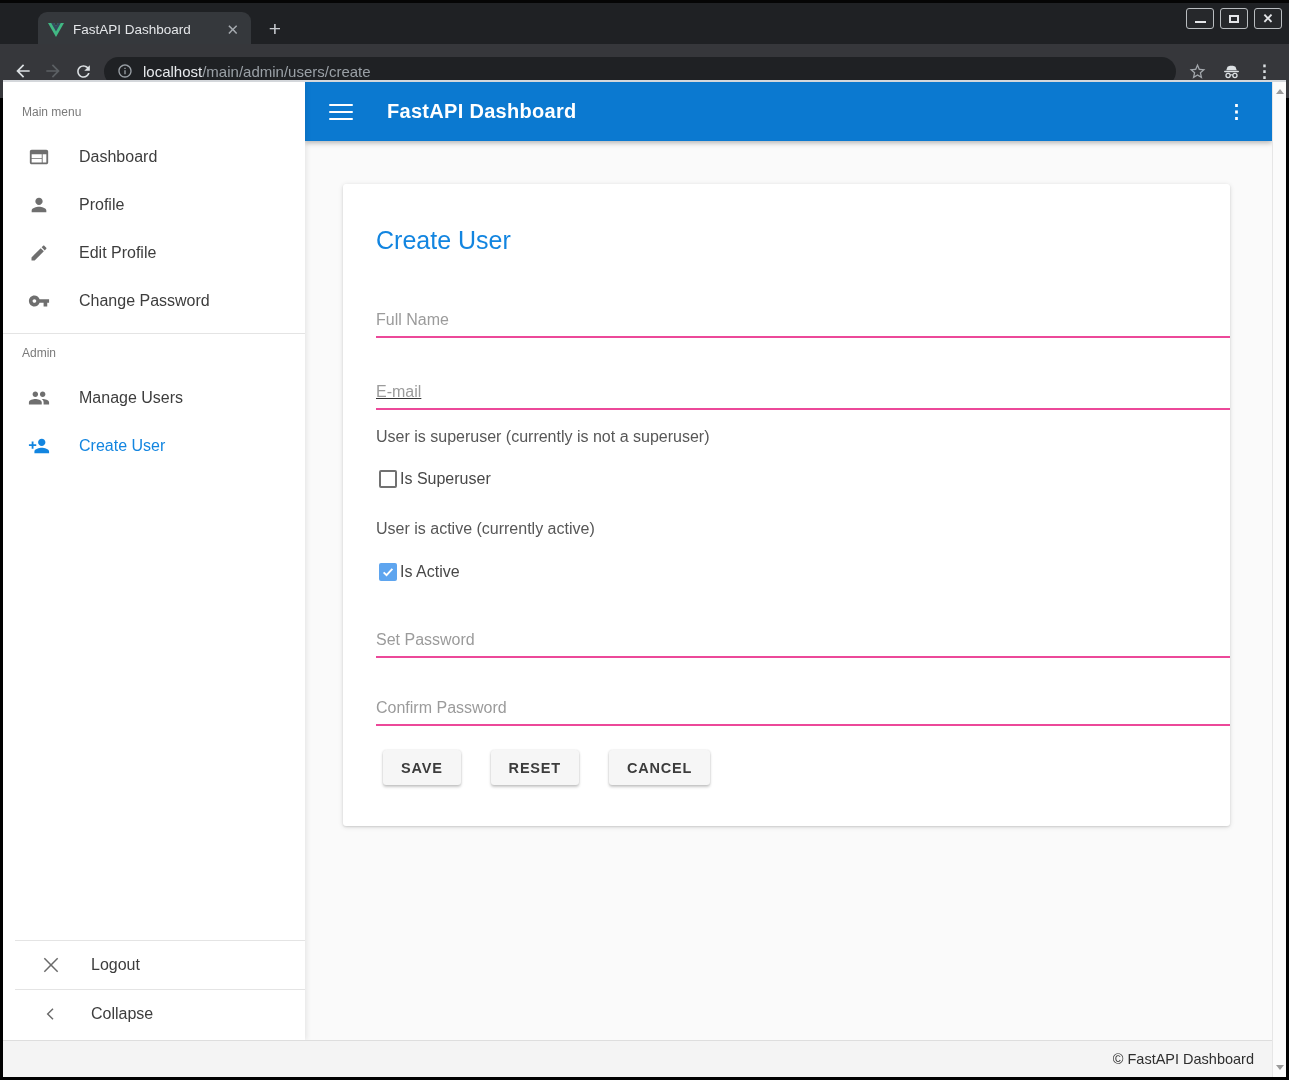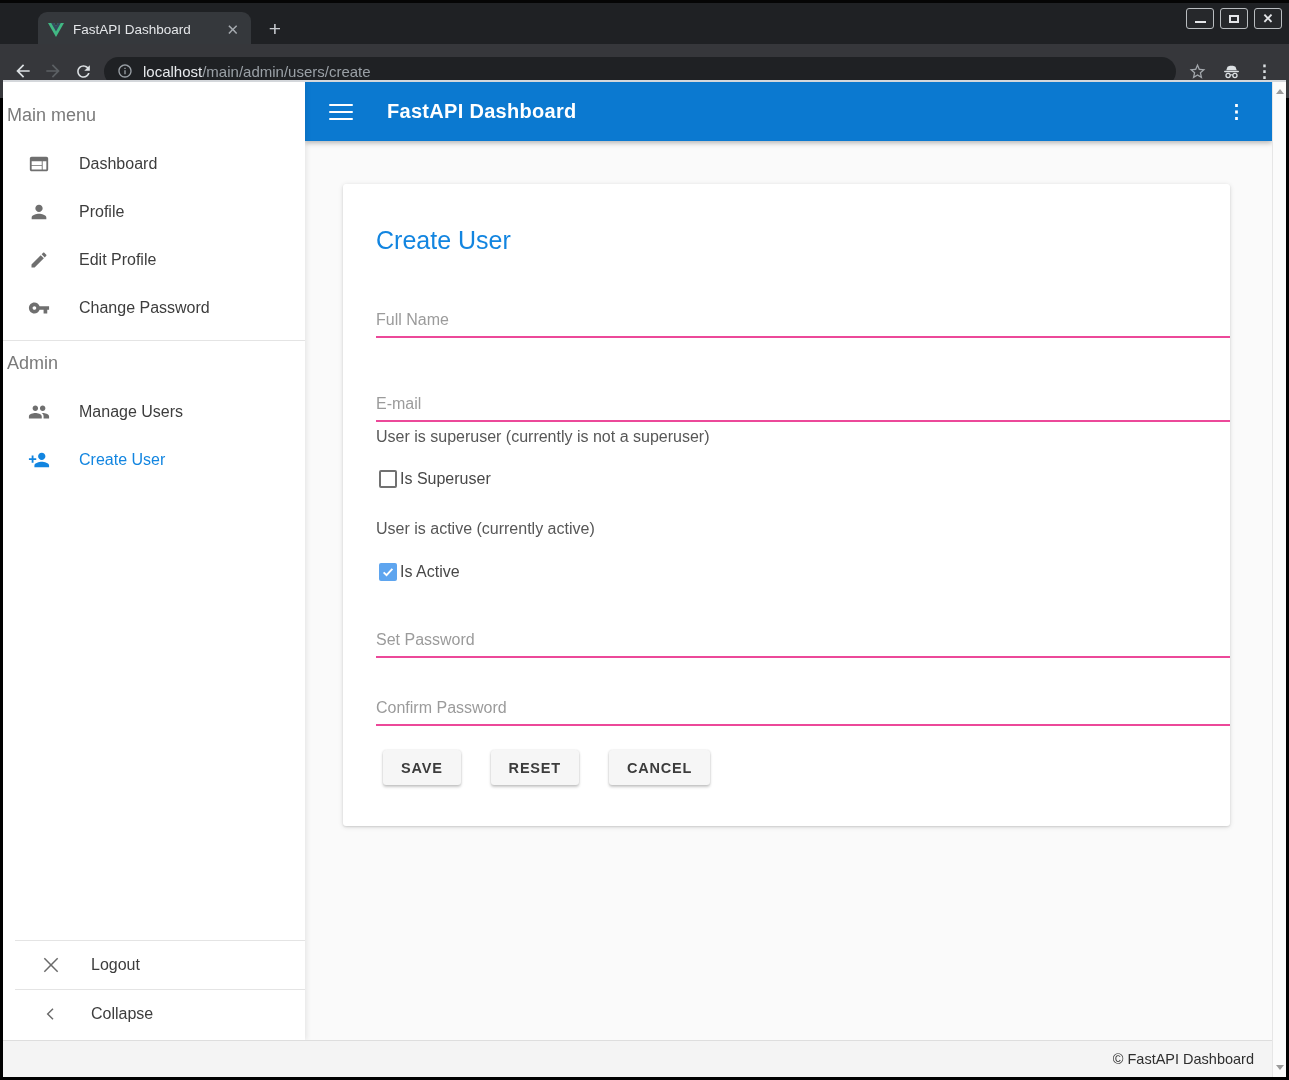--- a/index.html
+++ b/index.html
@@ -39,21 +39,21 @@
   
   .scrollbar { position:absolute; top:0; right:0; bottom:0; width:14px; background:#fbfbfb;
                border-left:1px solid #e6e6e6; z-index:9; }
   .sb-arrow { position:absolute; left:3px; width:0; height:0; border-left:4px solid transparent; border-right:4px solid transparent; }
   .sb-up { top:7px; border-bottom:5px solid #9b9b9b; }
   .sb-down { bottom:7px; border-top:5px solid #9b9b9b; }
 
   
   .sidebar { position:absolute; left:0; top:0; bottom:37px; width:302px; background:#fff;
              box-shadow:2px 0 5px rgba(0,0,0,.08); z-index:5; }
-  .section-label { margin:23px 0 14px 4px; font-size:18px; color:#7a7a7a; }
+  .section-label { margin:23px 0 14px 19px; font-size:12px; color:#7a7a7a; }
   .nav-item { height:48px; display:flex; align-items:center; padding-left:24px; cursor:pointer; }
   .nav-item .ic { width:24px; height:24px; display:flex; align-items:center; justify-content:center; }
   .nav-item .lbl { margin-left:28px; font-size:16px; color:#3d3d3d; }
   .nav-item.active .lbl { color:#1285e0; }
   .divider { height:1px; background:#e4e4e4; margin:8px 0; }
   .sidebar-bottom { position:absolute; left:0; right:0; bottom:2px;padding-left:12px; }
   .sidebar-bottom .divider { margin:0; }
 
   
   .main { position:absolute; left:302px; right:14px; top:0; bottom:37px; }
@@ -65,21 +65,21 @@
   .appbar-kebab { margin-left:auto; margin-right:26px; color:#fff; font-size:19px; font-weight:700; cursor:pointer; }
 
   .content { position:absolute; top:59px; left:0; right:0; bottom:0; }
   .card { position:relative; margin:43px 0 0 38px; width:887px; height:642px; background:#fff;
           border-radius:3px; box-shadow:0 1px 5px rgba(0,0,0,.13), 0 1px 2px rgba(0,0,0,.1); }
 
   .card-title { position:absolute; left:33px; top:42px; font-size:25px; color:#1285e0; }
   .tf { position:absolute; left:33px; width:854px; height:34px; border:none; border-bottom:2px solid #ec4899;
         background:transparent; font-size:16px; color:#333; outline:none; font-family:"Liberation Sans", sans-serif; }
   .tf::placeholder { color:#9b9b9b; opacity:1; }
-  .tf-1 { top:120px; } .tf-2 { top:204px; } .tf-3 { top:440px; } .tf-4 { top:508px; }
+  .tf-1 { top:120px; } .tf-2 { top:192px;text-decoration:underline; } .tf-3 { top:440px; } .tf-4 { top:508px; }
   .hint { position:absolute; left:33px; font-size:16px; color:#575757; }
   .hint-1 { top:244px; } .hint-2 { top:336px; }
   .cb-row { position:absolute; left:36px; display:flex; align-items:center; gap:3px; cursor:pointer; }
   .cb-row-1 { top:286px; } .cb-row-2 { top:379px; }
   .cb-box { width:18px; height:18px; border:2px solid #717171; border-radius:2px;
             display:flex; align-items:center; justify-content:center; }
   .cb-box svg { display:none; }
   .cb-box.checked { border:none; background:#5ea5ef; }
   .cb-box.checked svg { display:block; }
   .cb-lbl { font-size:16px; color:#484848; }

